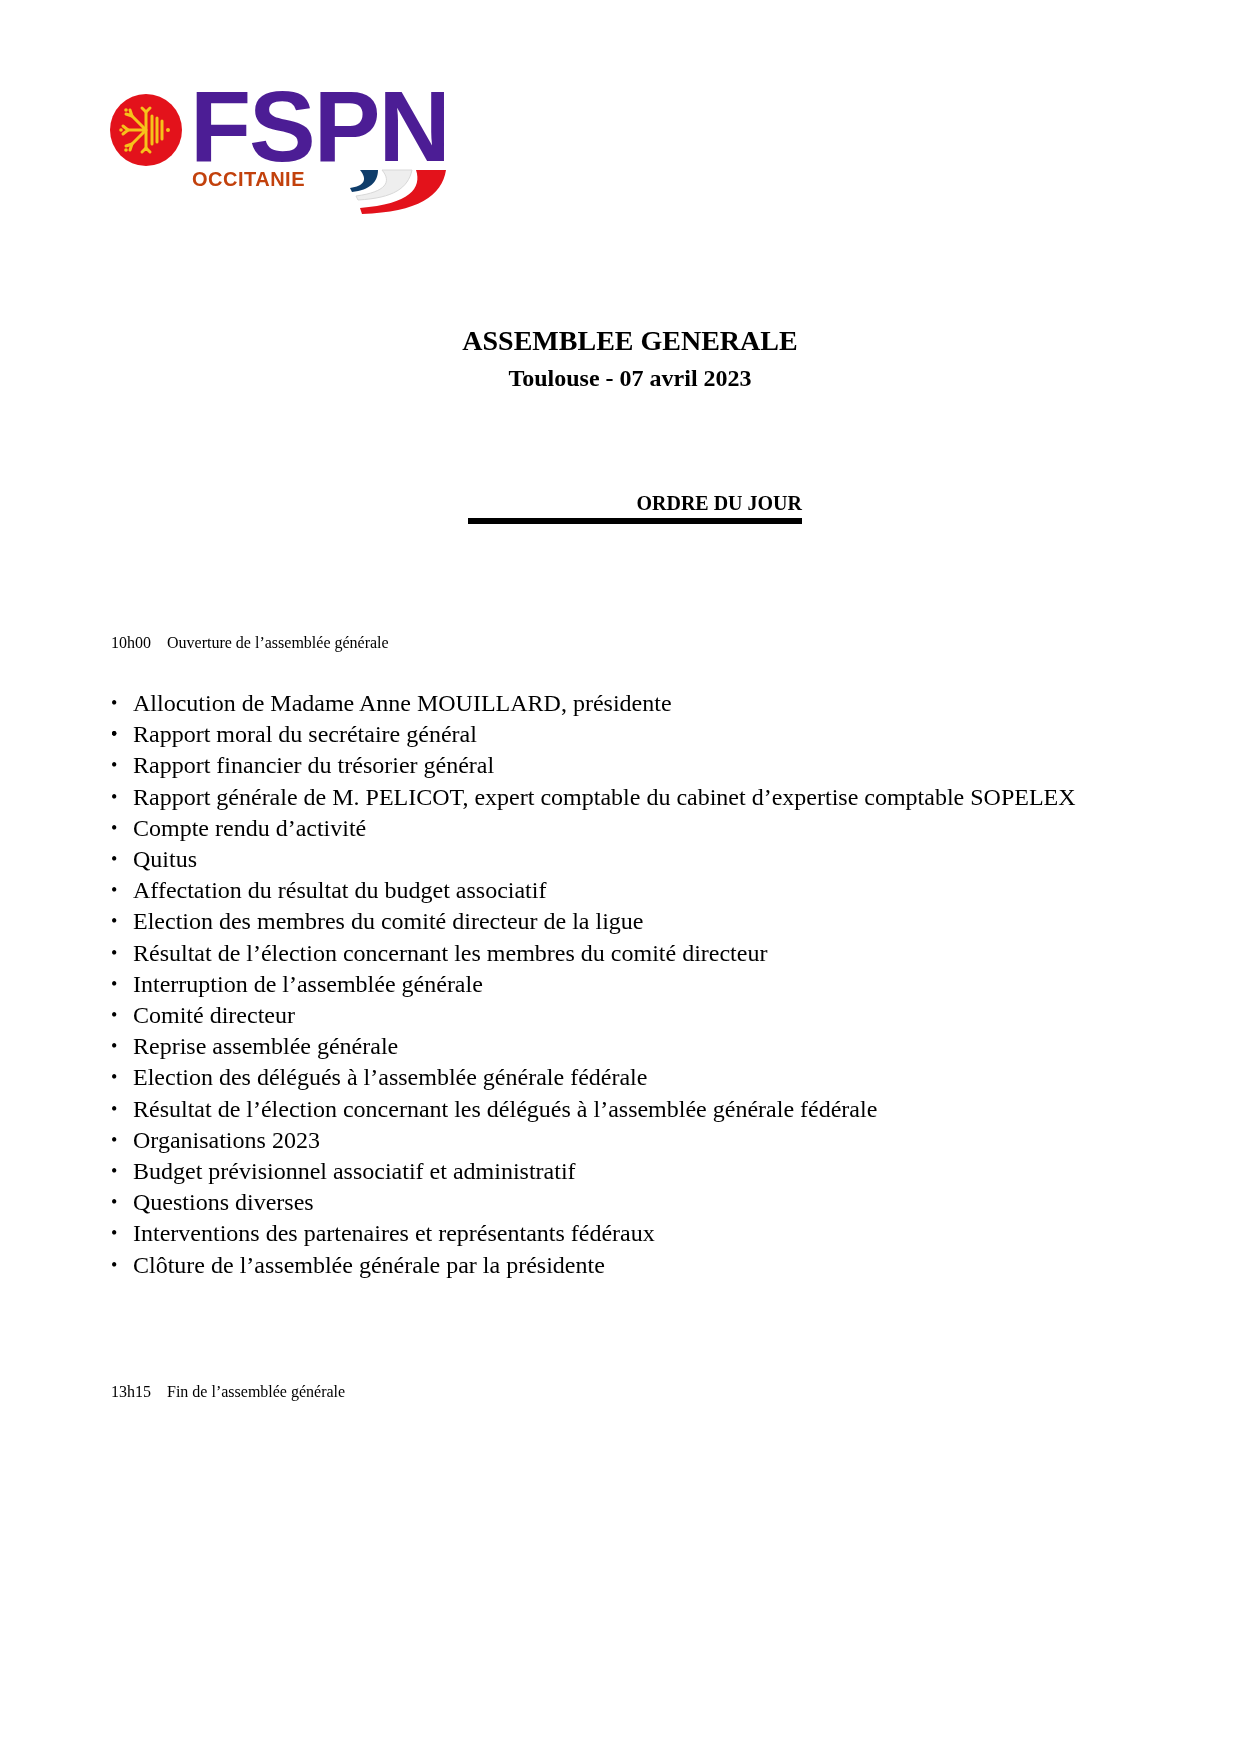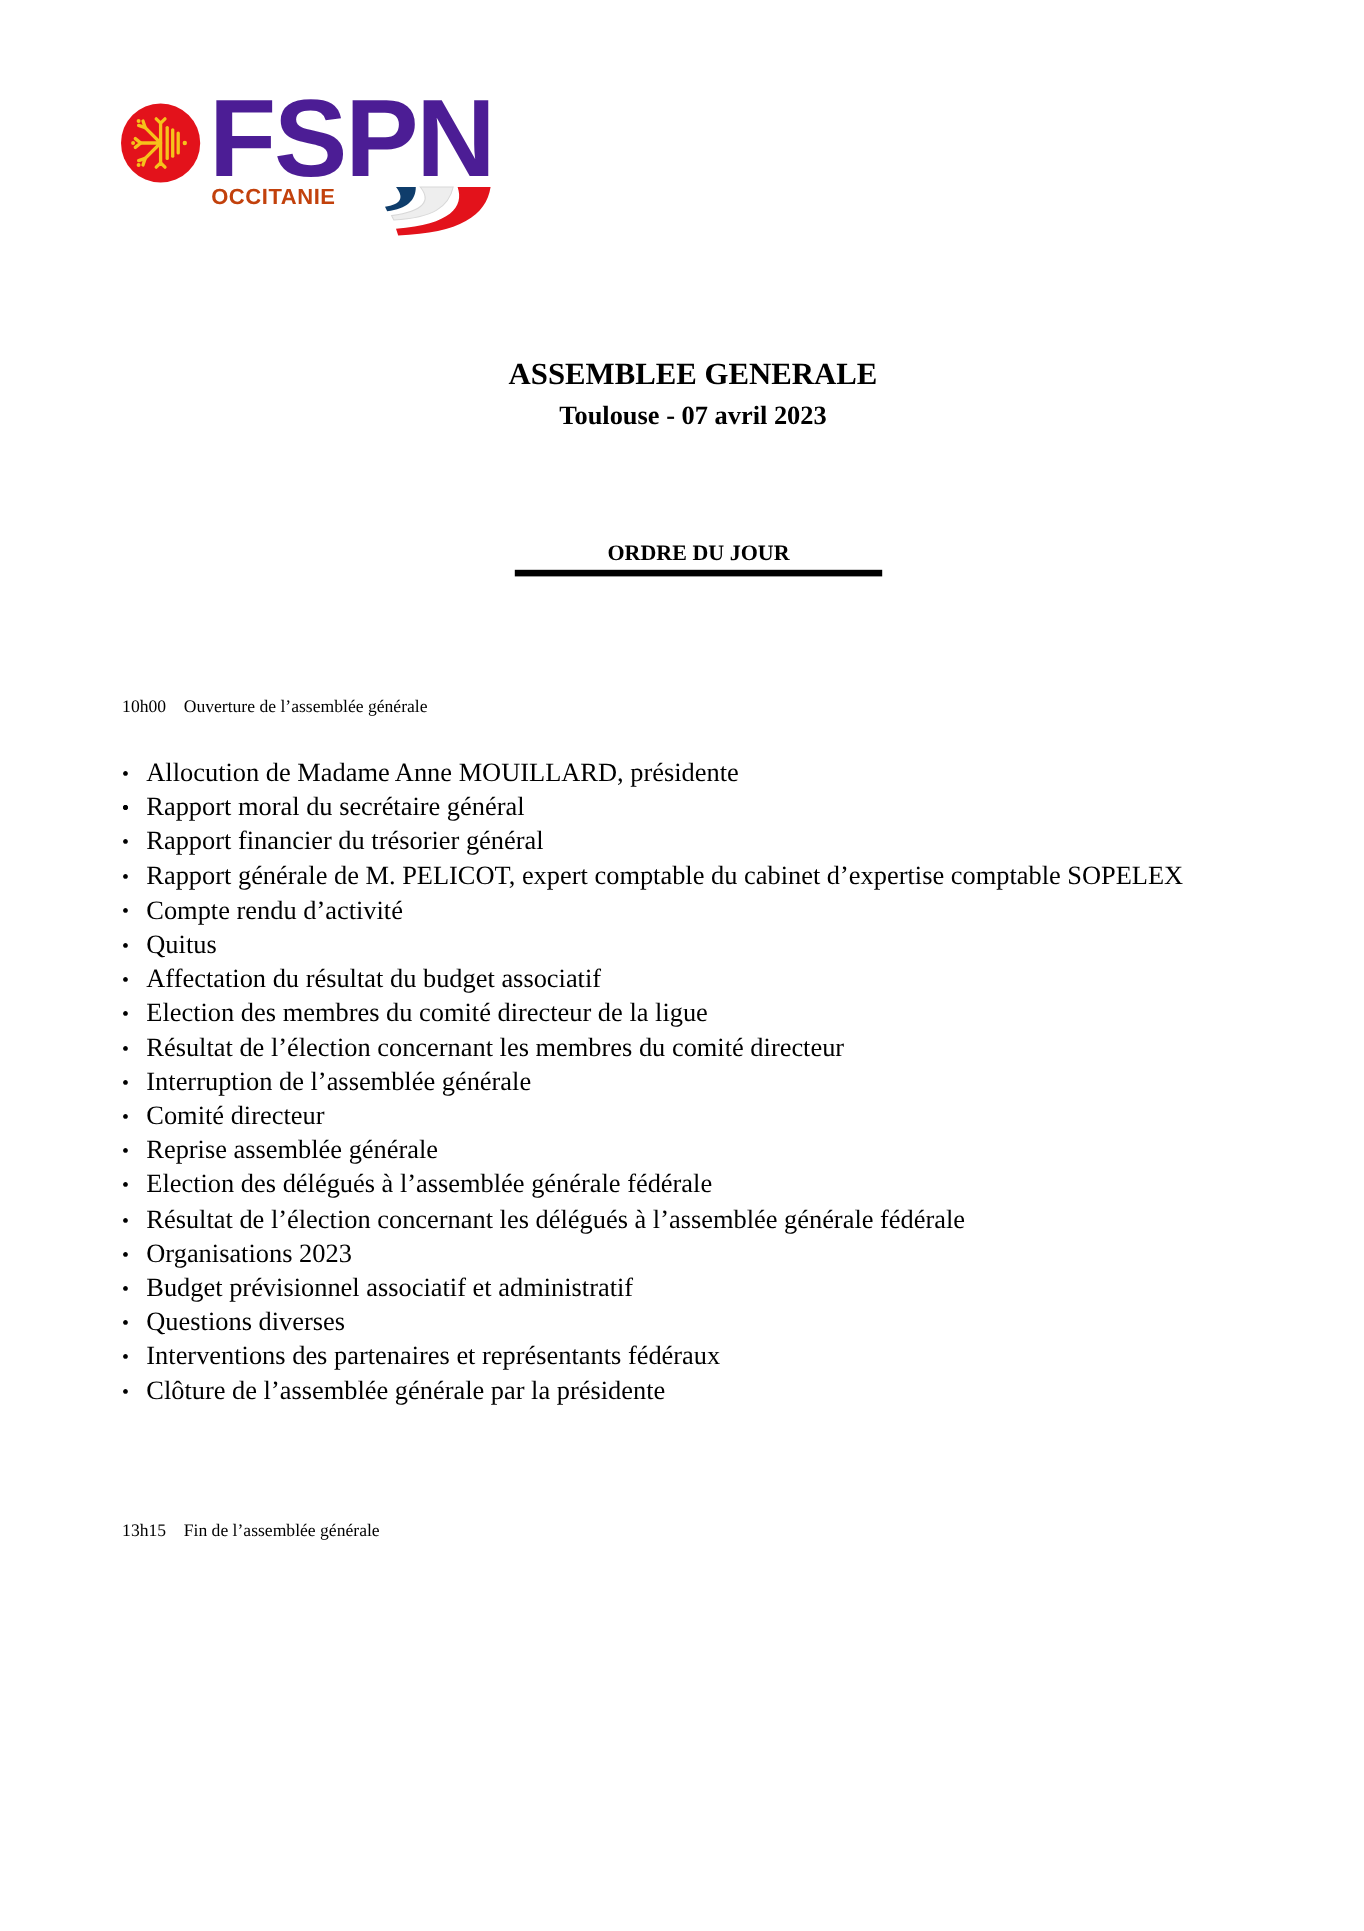--- a/index.html
+++ b/index.html
@@ -74,21 +74,21 @@
       width: 1260px;
       text-align: center;
       font-weight: bold;
       font-size: 24px;
       top: 365px;
     }
     .agenda-heading {
       position: absolute;
       left: 468px;
       width: 334px;
-      text-align: center;
+      text-align: right;
       font-weight: bold;
       font-size: 20px;
       top: 492px;
     }
     .agenda-rule {
       position: absolute;
       left: 468px;
       width: 334px;
       top: 518px;
       height: 6px;

